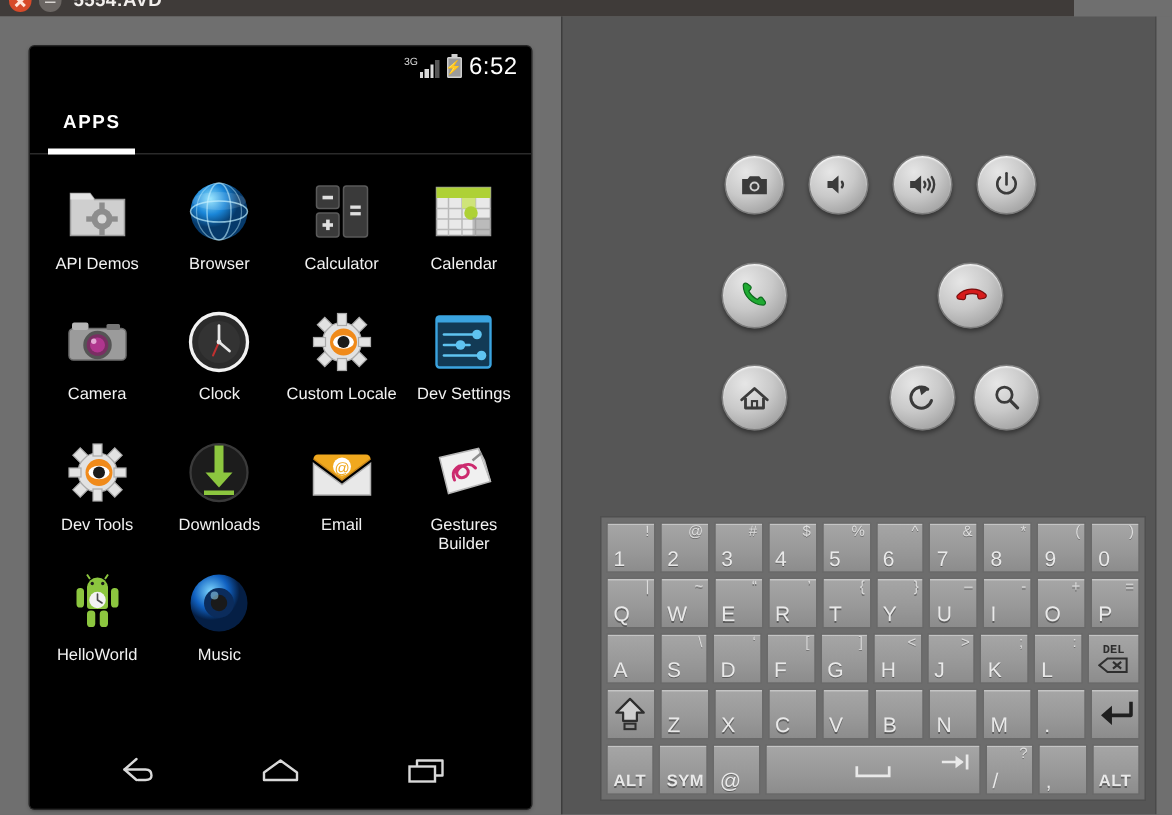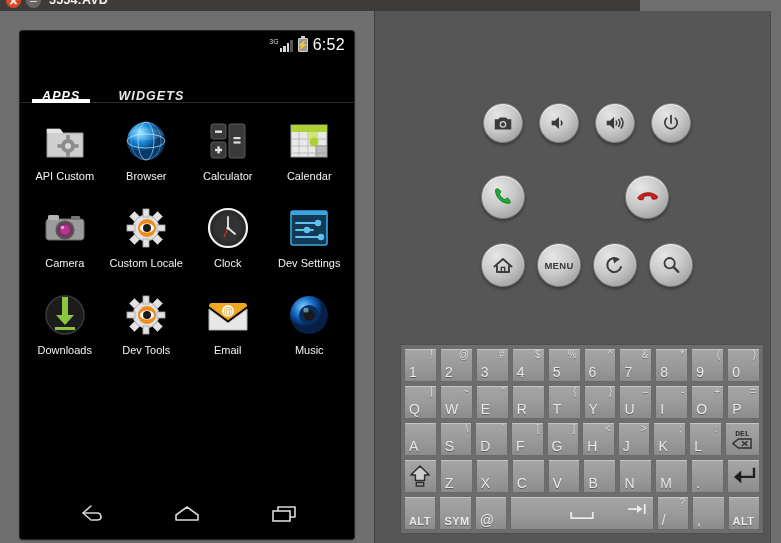--- a/index.html
+++ b/index.html
@@ -6,21 +6,21 @@
   html, body {
     width: 781px; height: 543px;
     background: #6f6f6f;
     font-family: "Liberation Sans", sans-serif;
     overflow: hidden;
   }
   #root { position: relative; width: 781px; height: 543px; }
 
   
   #titlebar {
-    position: absolute; left: 0; top: 0; width: 640px; height: 11px;
+    position: absolute; left: 0; top: 0; width: 716px; height: 11px;
     background: #3f3b39;
     overflow: hidden;
   }
   #titlebar .tb-inner {
     position: relative; height: 22px; margin-top: -11px;
     display: flex; align-items: center; gap: 5px; padding-left: 6px;
   }
   .wbtn { width: 15px; height: 15px; border-radius: 50%; flex: none; position: relative; }
   .wbtn.close { background: #d64a2a; box-shadow: inset 0 1px 0 #f2876a; }
   .wbtn.close::before, .wbtn.close::after {
@@ -74,21 +74,21 @@
   #clock { color: #fff; font-size: 16px; letter-spacing: .3px; }
 
   
   #tabs {
     flex: none; height: 44px; display: flex; align-items: center;
     padding-left: 22px; gap: 38px; background: #000;
     border-bottom: 1px solid #2a2a2a; position: relative;
   }
   .tab {
     color: #fff; font-size: 12.5px; font-weight: bold; letter-spacing: 1.1px;
-    height: 44px; display: flex; align-items: flex-end; position: relative; font-style: italic;
+    height: 44px; display: flex; align-items: center; position: relative;
   }
   .tab.inactive { color: #e8e8e8; }
   .tab.active::after {
     content: ""; position: absolute; left: -10px; right: -10px; bottom: 0;
     height: 4px; background: #fff;
   }
 
   
   #app-grid {
     flex: 1 1 auto; display: grid;
@@ -198,41 +198,38 @@
         </div>
         <div class="batt">
           <span>⚡</span>
         </div>
         <div id="clock">6:52</div>
       </div>
 
       <div id="tabs">
           <div class="tab active">
             <span>APPS</span>
-          </div>
-          <div class="tab inactive">
-            <span>WIDGETS</span>
           </div>
         </div>
 
       <div id="app-grid">
           <div class="app-cell">
             <div class="app-icon"><svg viewBox="0 0 48 48" width="48" height="48">
      <path d="M6 12 h13 l3 4 h20 v24 H6 Z" fill="#cfcfcf" stroke="#9a9a9a"></path>
      <path d="M6 12 h13 l3 4 H6 Z" fill="#e3e3e3"></path>
      <circle cx="27" cy="29" r="7" fill="#8d8d8d"></circle>
      <circle cx="27" cy="29" r="3" fill="#d8d8d8"></circle>
      <g fill="#8d8d8d">
        <rect x="25.2" y="18" width="3.6" height="5"></rect>
                   <rect x="25.2" y="35" width="3.6" height="5"></rect>
        <rect x="16.5" y="27.2" width="5" height="3.6"></rect>
                   <rect x="32.5" y="27.2" width="5" height="3.6"></rect>
      </g>
               </svg></div>
-            <div class="app-label">API Custom</div>
+            <div class="app-label">API Demos</div>
           </div>
           <div class="app-cell">
             <div class="app-icon"><svg viewBox="0 0 48 48" width="48" height="48">
      <defs>
                   <radialGradient id="bg1" cx="35%" cy="28%">
                     <stop offset="0" stop-color="#8fe4ff"></stop>
                     <stop offset="55%" stop-color="#1a86d8"></stop>
                     <stop offset="100" stop-color="#063a6b"></stop>
                   </radialGradient>
                 </defs>
@@ -274,20 +271,31 @@
             <div class="app-icon"><svg viewBox="0 0 48 48" width="48" height="48">
      <rect x="5" y="15" width="38" height="21" rx="3" fill="#9b9b9b" stroke="#6d6d6d"></rect>
      <rect x="7" y="11" width="11" height="5" rx="1.5" fill="#b5b5b5"></rect>
      <rect x="30" y="12" width="9" height="4" rx="1" fill="#767676"></rect>
      <circle cx="24" cy="26" r="9.5" fill="#555"></circle>
      <circle cx="24" cy="26" r="7.2" fill="#7a2e63"></circle>
      <circle cx="24" cy="26" r="5" fill="#b0368e"></circle>
      <circle cx="21.5" cy="23.5" r="1.8" fill="#f0c4e6" opacity=".8"></circle>
               </svg></div>
             <div class="app-label">Camera</div>
+          </div>
+          <div class="app-cell">
+            <div class="app-icon"><svg viewBox="0 0 48 48" width="48" height="48">
+     <circle cx="24" cy="24" r="19" fill="#2b2b2b" stroke="#f2f2f2" stroke-width="2.2"></circle>
+     <circle cx="24" cy="24" r="14" fill="#333"></circle>
+     <path d="M24 24 V13" stroke="#e8e8e8" stroke-width="1.8" stroke-linecap="round"></path>
+     <path d="M24 24 L31 30" stroke="#e8e8e8" stroke-width="1.8" stroke-linecap="round"></path>
+     <path d="M24 24 L20 33" stroke="#c03030" stroke-width="1.3" stroke-linecap="round"></path>
+     <circle cx="24" cy="24" r="1.6" fill="#e8e8e8"></circle>
+              </svg></div>
+            <div class="app-label">Clock</div>
           </div>
           <div class="app-cell">
             <div class="app-icon"><svg viewBox="0 0 48 48" width="48" height="48">
      <g fill="#e2e2e2" stroke="#aaa" stroke-width=".8">
        <circle cx="24" cy="24" r="13"></circle>
        <rect x="21" y="5" width="6" height="8"></rect>
                   <rect x="21" y="35" width="6" height="8"></rect>
        <rect x="5" y="21" width="8" height="6"></rect>
                   <rect x="35" y="21" width="8" height="6"></rect>
        <rect x="9" y="9" width="7" height="7" transform="rotate(45 12.5 12.5)"></rect>
@@ -296,52 +304,32 @@
        <rect x="9" y="32" width="7" height="7" transform="rotate(45 12.5 35.5)"></rect>
                 </g>
      <circle cx="25" cy="24" r="9" fill="#f08a1a"></circle>
      <ellipse cx="25" cy="24" rx="7" ry="4.5" fill="#fff"></ellipse>
      <circle cx="25" cy="24" r="4" fill="#1a1a1a"></circle>
               </svg></div>
             <div class="app-label">Custom Locale</div>
           </div>
           <div class="app-cell">
             <div class="app-icon"><svg viewBox="0 0 48 48" width="48" height="48">
-     <circle cx="24" cy="24" r="19" fill="#2b2b2b" stroke="#f2f2f2" stroke-width="2.2"></circle>
-     <circle cx="24" cy="24" r="14" fill="#333"></circle>
-     <path d="M24 24 V13" stroke="#e8e8e8" stroke-width="1.8" stroke-linecap="round"></path>
-     <path d="M24 24 L31 30" stroke="#e8e8e8" stroke-width="1.8" stroke-linecap="round"></path>
-     <path d="M24 24 L20 33" stroke="#c03030" stroke-width="1.3" stroke-linecap="round"></path>
-     <circle cx="24" cy="24" r="1.6" fill="#e8e8e8"></circle>
-              </svg></div>
-            <div class="app-label">Clock</div>
-          </div>
-          <div class="app-cell">
-            <div class="app-icon"><svg viewBox="0 0 48 48" width="48" height="48">
      <rect x="6" y="7" width="36" height="34" rx="2" fill="#123a55" stroke="#3ba4e0" stroke-width="1.6"></rect>
      <rect x="6" y="7" width="36" height="4" fill="#3ba4e0"></rect>
      <g stroke="#5fc3f0" stroke-width="1.8" stroke-linecap="round">
        <path d="M11 19 H32"></path>
                   <path d="M11 26 H28"></path>
                   <path d="M11 33 H35"></path>
                 </g>
      <circle cx="33" cy="19" r="3.2" fill="#5fc3f0"></circle>
      <circle cx="22" cy="26" r="3.2" fill="#5fc3f0"></circle>
      <circle cx="36" cy="33" r="3.2" fill="#5fc3f0"></circle>
               </svg></div>
             <div class="app-label">Dev Settings</div>
-          </div>
-          <div class="app-cell">
-            <div class="app-icon"><svg viewBox="0 0 48 48" width="48" height="48">
-     <circle cx="24" cy="24" r="19" fill="#1c1c1c" stroke="#3a3a3a" stroke-width="1.5"></circle>
-     <path d="M24 9 V26" stroke="#8cc63f" stroke-width="6" stroke-linecap="square"></path>
-     <path d="M15 24 L24 34 L33 24 Z" fill="#8cc63f"></path>
-     <rect x="14" y="36" width="20" height="3" fill="#8cc63f"></rect>
-              </svg></div>
-            <div class="app-label">Downloads</div>
           </div>
           <div class="app-cell">
             <div class="app-icon"><svg viewBox="0 0 48 48" width="48" height="48">
      <g fill="#e2e2e2" stroke="#aaa" stroke-width=".8">
        <circle cx="24" cy="24" r="13"></circle>
        <rect x="21" y="5" width="6" height="8"></rect>
                   <rect x="21" y="35" width="6" height="8"></rect>
        <rect x="5" y="21" width="8" height="6"></rect>
                   <rect x="35" y="21" width="8" height="6"></rect>
        <rect x="9" y="9" width="7" height="7" transform="rotate(45 12.5 12.5)"></rect>
@@ -350,27 +338,63 @@
        <rect x="9" y="32" width="7" height="7" transform="rotate(45 12.5 35.5)"></rect>
                 </g>
      <circle cx="25" cy="24" r="9" fill="#f08a1a"></circle>
      <ellipse cx="25" cy="24" rx="7" ry="4.5" fill="#fff"></ellipse>
      <circle cx="25" cy="24" r="4" fill="#1a1a1a"></circle>
               </svg></div>
             <div class="app-label">Dev Tools</div>
           </div>
           <div class="app-cell">
             <div class="app-icon"><svg viewBox="0 0 48 48" width="48" height="48">
+     <circle cx="24" cy="24" r="19" fill="#1c1c1c" stroke="#3a3a3a" stroke-width="1.5"></circle>
+     <path d="M24 9 V26" stroke="#8cc63f" stroke-width="6" stroke-linecap="square"></path>
+     <path d="M15 24 L24 34 L33 24 Z" fill="#8cc63f"></path>
+     <rect x="14" y="36" width="20" height="3" fill="#8cc63f"></rect>
+              </svg></div>
+            <div class="app-label">Downloads</div>
+          </div>
+          <div class="app-cell">
+            <div class="app-icon"><svg viewBox="0 0 48 48" width="48" height="48">
      <path d="M5 18 L24 32 L43 18 V39 H5 Z" fill="#e8e8e8" stroke="#b0b0b0"></path>
      <path d="M8 12 h32 a3 3 0 0 1 3 3 L24 29 L5 15 a3 3 0 0 1 3 -3 Z" fill="#f0a81e"></path>
      <path d="M5 15 L24 29 L43 15" fill="none" stroke="#c9871a" stroke-width="1"></path>
      <circle cx="24" cy="20" r="6" fill="#fff"></circle>
      <text x="24" y="24" font-size="10" font-family="sans-serif" text-anchor="middle" fill="#f0a81e">@</text>
               </svg></div>
             <div class="app-label">Email</div>
+          </div>
+          <div class="app-cell">
+            <div class="app-icon"><svg viewBox="0 0 48 48" width="48" height="48">
+     <path d="M8 14 L34 8 L42 30 L14 38 Z" fill="#f0f0f0" stroke="#b6b6b6"></path>
+     <path d="M34 8 L38 16 L42 30" fill="#dcdcdc" stroke="#b6b6b6"></path>
+     <path d="M18 29 C15 22 22 17 26 21 C30 25 23 30 20 26 C17 22 27 15 32 21" fill="none" stroke="#cc2a6e" stroke-width="2" stroke-linecap="round"></path>
+     <path d="M30 16 L36 11" stroke="#8d8d8d" stroke-width="1.6"></path>
+              </svg></div>
+            <div class="app-label">Gestures Builder</div>
+          </div>
+          <div class="app-cell">
+            <div class="app-icon"><svg viewBox="0 0 48 48" width="48" height="48">
+     <g fill="#8cc63f">
+       <rect x="17" y="12" width="14" height="16" rx="2"></rect>
+       <rect x="10" y="14" width="5" height="13" rx="2.4"></rect>
+       <rect x="33" y="14" width="5" height="13" rx="2.4"></rect>
+       <rect x="17" y="29" width="5.5" height="11" rx="2.4"></rect>
+       <rect x="25.5" y="29" width="5.5" height="11" rx="2.4"></rect>
+       <path d="M17 14 a7 7 0 0 1 14 0 Z"></path>
+       <path d="M19 8 L17 5 M29 8 L31 5" stroke="#8cc63f" stroke-width="1.3"></path>
+                </g>
+     <circle cx="20.5" cy="11" r="1.1" fill="#1c1c1c"></circle>
+     <circle cx="27.5" cy="11" r="1.1" fill="#1c1c1c"></circle>
+     <circle cx="24" cy="22" r="5.5" fill="#f2f2f2"></circle>
+     <path d="M24 22 V18 M24 22 L27 24" stroke="#4a4a4a" stroke-width="1.1" stroke-linecap="round"></path>
+              </svg></div>
+            <div class="app-label">HelloWorld</div>
           </div>
           <div class="app-cell">
             <div class="app-icon"><svg viewBox="0 0 48 48" width="48" height="48">
      <defs>
                   <radialGradient id="mg" cx="36%" cy="30%">
                     <stop offset="0" stop-color="#7fd8ff"></stop>
                     <stop offset="60%" stop-color="#1060c0"></stop>
                     <stop offset="100%" stop-color="#051f45"></stop>
                   </radialGradient>
                 </defs>
@@ -449,23 +473,20 @@
       </svg>
     </div>
 
     <div class="rbtn med" style="left:106px; top:232px;">
       <svg width="24" height="24" viewBox="0 0 24 24">
         <path d="M3.5 13.5 L12 6 L20.5 13.5" fill="none" stroke="#3b3b3b" stroke-width="1.9" stroke-linejoin="round" stroke-linecap="round"></path>
         <path d="M6 12.3 V19 h12 v-6.7" fill="none" stroke="#3b3b3b" stroke-width="1.9" stroke-linejoin="round"></path>
         <rect x="10.3" y="14.4" width="3.4" height="4.6" fill="none" stroke="#3b3b3b" stroke-width="1.4"></rect>
       </svg>
     </div>
-    <div class="rbtn med" style="left:162px; top:232px;">
-      <span class="lbl">MENU</span>
-    </div>
     <div class="rbtn med" style="left:218px; top:232px;">
       <svg width="24" height="24" viewBox="0 0 24 24">
         <path d="M15.5 6.5 A7 7 0 1 0 18 14" fill="none" stroke="#3b3b3b" stroke-width="2" stroke-linecap="round"></path>
         <path d="M9.5 4 L15.8 6.6 L11.2 10.5 Z" fill="#3b3b3b"></path>
       </svg>
     </div>
     <div class="rbtn med" style="left:274px; top:232px;">
       <svg width="22" height="22" viewBox="0 0 24 24">
         <circle cx="10.5" cy="10" r="5.6" fill="none" stroke="#3b3b3b" stroke-width="2"></circle>
         <path d="M14.8 14.3 L20 19.5" stroke="#3b3b3b" stroke-width="2.4" stroke-linecap="round"></path>

